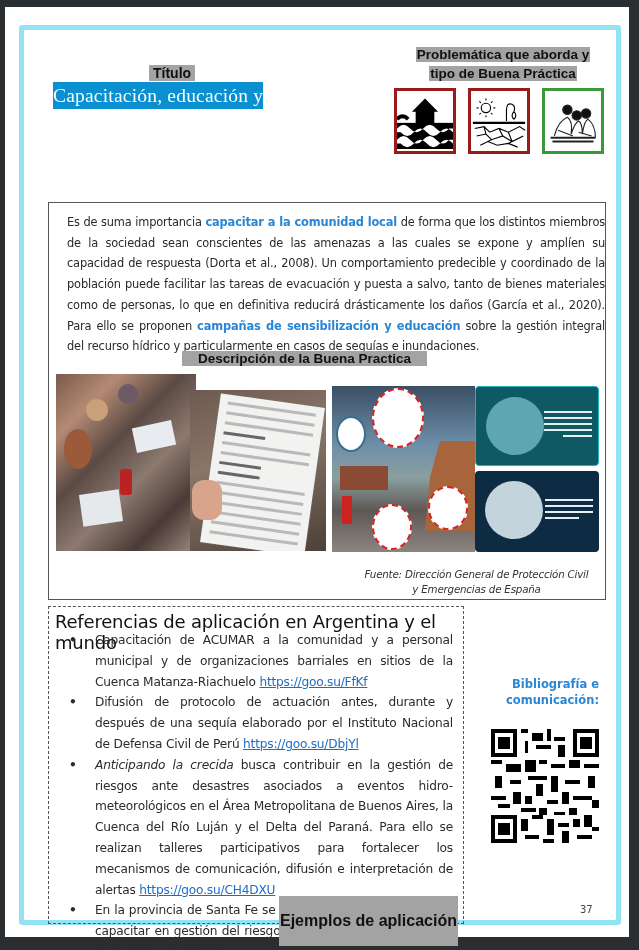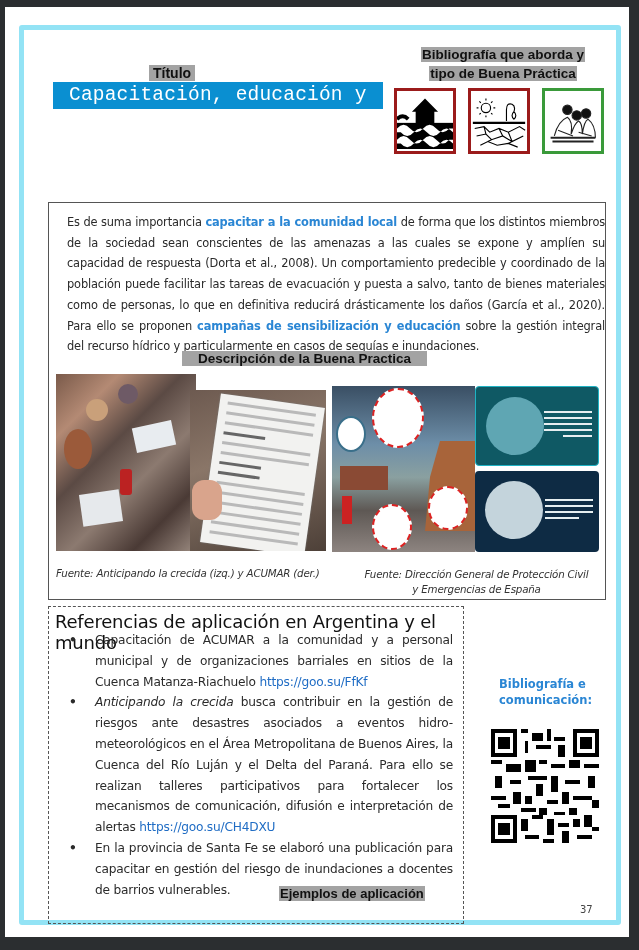--- a/index.html
+++ b/index.html
@@ -7,21 +7,21 @@
   body { position: relative; font-family: "DejaVu Sans", sans-serif; color: #222; }
 
   .sheet { position: absolute; left: 5px; top: 7px; width: 624px; height: 930px; background: #ffffff; }
   .frame { position: absolute; left: 14px; top: 18px; width: 602px; height: 900px;
            border: 5px solid #93e3f5; border-radius: 3px; }
 
   .lbl-gray { background: #a3a3a3; color: #111; font-family: "Liberation Sans", sans-serif; font-weight: bold; }
 
   .titulo-label { position: absolute; left: 144px; top: 58px; font-size: 14px; padding: 0 4px; }
   .title-line { position: absolute; left: 48px; background: #0a8fd1; color: #fff;
-                font-family: Liberation Mono, monospace; font-size: 19.5px; line-height: 27px; padding: 0 16px; letter-spacing: 0.2px; }
+                font-family: Liberation Serif, serif; font-size: 19.5px; line-height: 27px; padding: 0 0; letter-spacing: 0.2px; }
   .title-line.l1 { top: 75px; }
   .title-line.l2 { top: 118px; }
 
   .problem-label { position: absolute; left: 398px; top: 38px; width: 200px; text-align: center;
                    font-size: 13.5px; line-height: 19px; }
   .problem-label span { padding: 0 1px; }
 
   .icon-box { position: absolute; top: 81px; width: 62px; height: 66px; background: #fff; }
   .icon-box.red { border: 3px solid #9b1b1b; }
   .icon-box.green { border: 3px solid #3a9a3a; }
@@ -60,39 +60,39 @@
   .caption { position: absolute; font-style: italic; font-size: 10.3px; color: #333; font-family: "DejaVu Sans", sans-serif; letter-spacing: -0.2px; }
   .cap1 { left: 7px; top: 364px; }
   .cap2 { left: 315px; top: 364px; width: 225px; text-align: center; line-height: 15px; }
 
   .ref-box { position: absolute; left: 43px; top: 599px; width: 416px; height: 318px;
              border: 1.3px dashed #555; }
   .ref-title { position: absolute; left: 6px; top: 4px; font-size: 18px; font-weight: normal; color: #111; letter-spacing: -0.2px; }
   .ref-list { position: absolute; left: 20px; top: 23px; width: 384px; list-style: none; }
   .ref-list li { position: relative; padding-left: 26px; font-size: 12.2px; line-height: 20.8px; text-align: justify; color: #2b2b2b; letter-spacing: -0.2px; }
   .ref-list li::before { content: "•"; position: absolute; left: 0; top: 0; font-weight: bold; }
-  .ref-list a { color: #1f6cc4; }
-  .ej-label { position: absolute; left: 230px; top: 279px; font-size: 13px; padding: 0 1px; }
-
-  .biblio { position: absolute; left: 494px; top: 669px; width: 100px; text-align: left;
+  .ref-list a { color: #1f6cc4; text-decoration: underline; }
+  .ej-label { position: absolute; left: 230px; top: 289px; font-size: 16px; padding: 16px 1px; }
+
+  .biblio { position: absolute; left: 494px; top: 669px; width: 100px; text-align: right;
             color: #2a86d4; font-weight: bold; font-size: 11.5px; line-height: 16px; }
   .qr { position: absolute; left: 486px; top: 722px; width: 108px; height: 114px; }
   .pagenum { position: absolute; left: 575px; top: 897px; font-size: 10px; color: #444; }
 </style>
 </head>
 <body>
 
 <div class="sheet">
   <div class="frame"></div>
 
   <div class="titulo-label lbl-gray">Título</div>
   <div class="title-line l1">Capacitación, educación y</div>
 
   <div class="problem-label">
-    <span class="lbl-gray">Bibliografía que aborda y</span><br>
+    <span class="lbl-gray">Problemática que aborda y</span><br>
     <span class="lbl-gray">tipo de Buena Práctica</span>
   </div>
 
   <div class="icon-box red" style="left:389px;">
     <svg viewBox="0 0 60 60">
       <polygon points="30,6 44,20 40,20 40,38 20,38 20,20 16,20" fill="#000"></polygon>
       <rect x="0" y="32" width="60" height="28" fill="#000"></rect>
       <path d="M0,38 Q7,30 14,38 T28,38 T42,38 T56,38 L60,38 L60,42 Q53,34 46,42 T32,42 T18,42 T4,42 L0,42Z" fill="#fff"></path>
       <path d="M0,50 Q7,42 14,50 T28,50 T42,50 T56,50 L60,50 L60,54 Q53,46 46,54 T32,54 T18,54 T4,54 L0,54Z" fill="#fff"></path>
       <path d="M0,28 Q6,22 12,28" stroke="#000" stroke-width="4" fill="none"></path>
@@ -173,28 +173,28 @@
     <div class="panel p2">
       <div class="circ"></div>
       <div class="ptxt" style="top:28px;">
           <i></i>
           <i></i>
           <i></i>
           <i style="width:70%;"></i>
         </div>
     </div>
 
-    <div class="caption cap1">Fuente: Anticipando la crecida (izq.) y ACUMAR (der.)</div>
     <div class="caption cap2">Fuente: Dirección General de Protección Civil y Emergencias de España</div>
   </div>
 
   <div class="ref-box">
     <div class="ref-title">Referencias de aplicación en Argentina y el mundo</div>
     <ul class="ref-list">
       <li><span>Capacitación de ACUMAR a la comunidad y a personal municipal y de organizaciones barriales en sitios de la Cuenca Matanza-Riachuelo </span><a>https://goo.su/FfKf</a></li>
+      <li><span>Difusión de protocolo de actuación antes, durante y después de una sequía elaborado por el Instituto Nacional de Defensa Civil de Perú </span><a>https://goo.su/DbjYl</a></li>
       <li><em>Anticipando la crecida</em><span>  busca contribuir en la gestión de riesgos ante desastres asociados a eventos hidro-meteorológicos en el Área Metropolitana de Buenos Aires, la Cuenca del Río Luján y el Delta del Paraná. Para ello se realizan talleres participativos para fortalecer los mecanismos de comunicación, difusión e interpretación de alertas </span><a>https://goo.su/CH4DXU</a></li>
       <li><span>En la provincia de Santa Fe se elaboró una publicación para capacitar en gestión del riesgo de inundaciones a docentes de barrios vulnerables.</span></li>
     </ul>
     <div class="ej-label lbl-gray">Ejemplos de aplicación</div>
   </div>
 
   <div class="biblio">
     <span>Bibliografía e</span><br>
     <span>comunicación:</span>
   </div>

